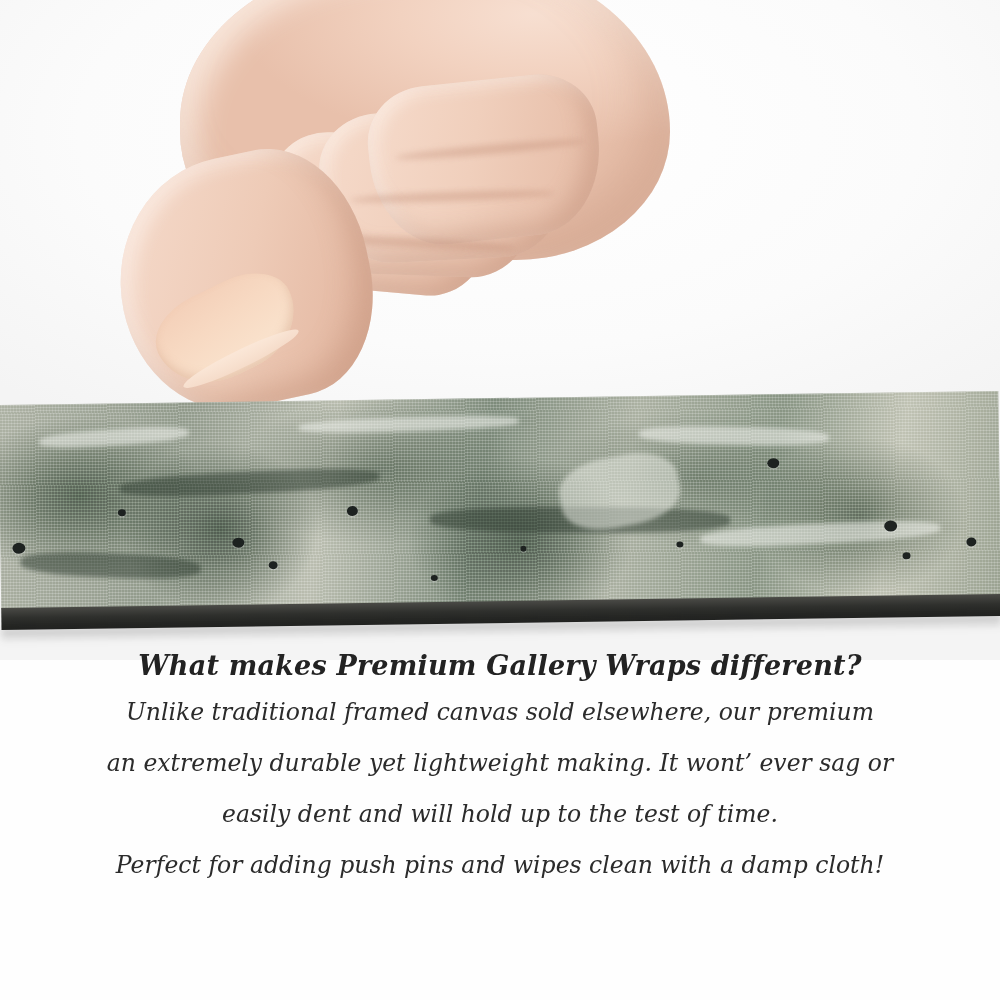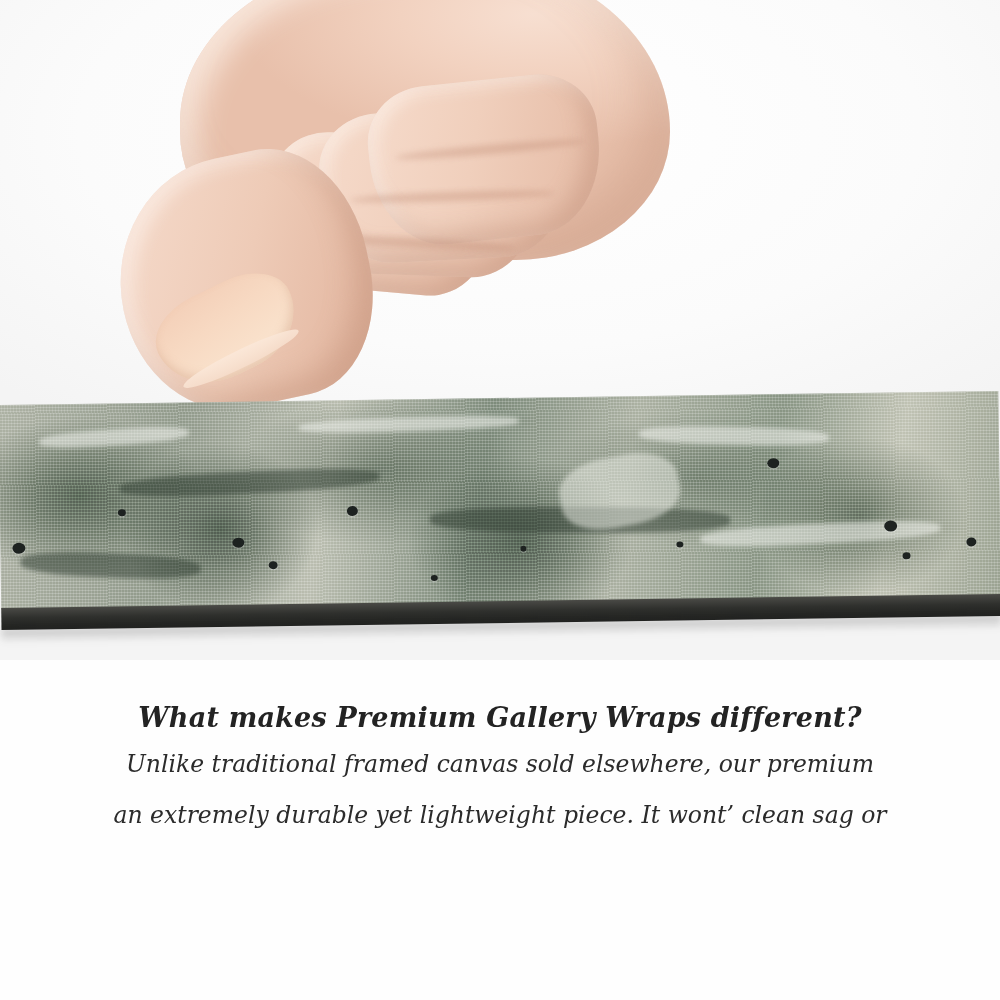--- a/index.html
+++ b/index.html
@@ -187,21 +187,21 @@
     width: 1000px;
     height: 14px;
     background: linear-gradient(180deg, rgba(60,60,60,0.28) 0%, rgba(255,255,255,0) 100%);
     filter: blur(3px);
   }
 
   
   .caption {
     position: absolute;
     left: 0;
-    top: 702px;
+    top: 650px;
     width: 1000px;
     text-align: center;
     color: #232323;
     font-family: "DejaVu Serif", serif;
   }
   .caption-title {
     font-style: italic;
     font-weight: bold;
     font-size: 27px;
     letter-spacing: .2px;
@@ -264,16 +264,18 @@
         <div class="speck" style="left:966px; top:146px; width:10px; height:9px;"></div>
       </div>
       <div class="canvas-edge"></div>
       <div class="canvas-shadow"></div>
     </div>
   </div>
 
   <div class="caption">
     <p class="caption-title">What makes Premium Gallery Wraps different?</p>
     <p class="caption-line">Unlike traditional framed canvas sold elsewhere, our premium</p>
-    <p class="caption-line">an extremely durable yet lightweight piece. It wont’ clean sag or</p>
+    <p class="caption-line">an extremely durable yet lightweight making. It wont’ ever sag or</p>
+    <p class="caption-line">easily dent and will hold up to the test of time.</p>
+    <p class="caption-line">Perfect for adding push pins and wipes clean with a damp cloth!</p>
   </div>
 
 </div>
 
 </body></html>

